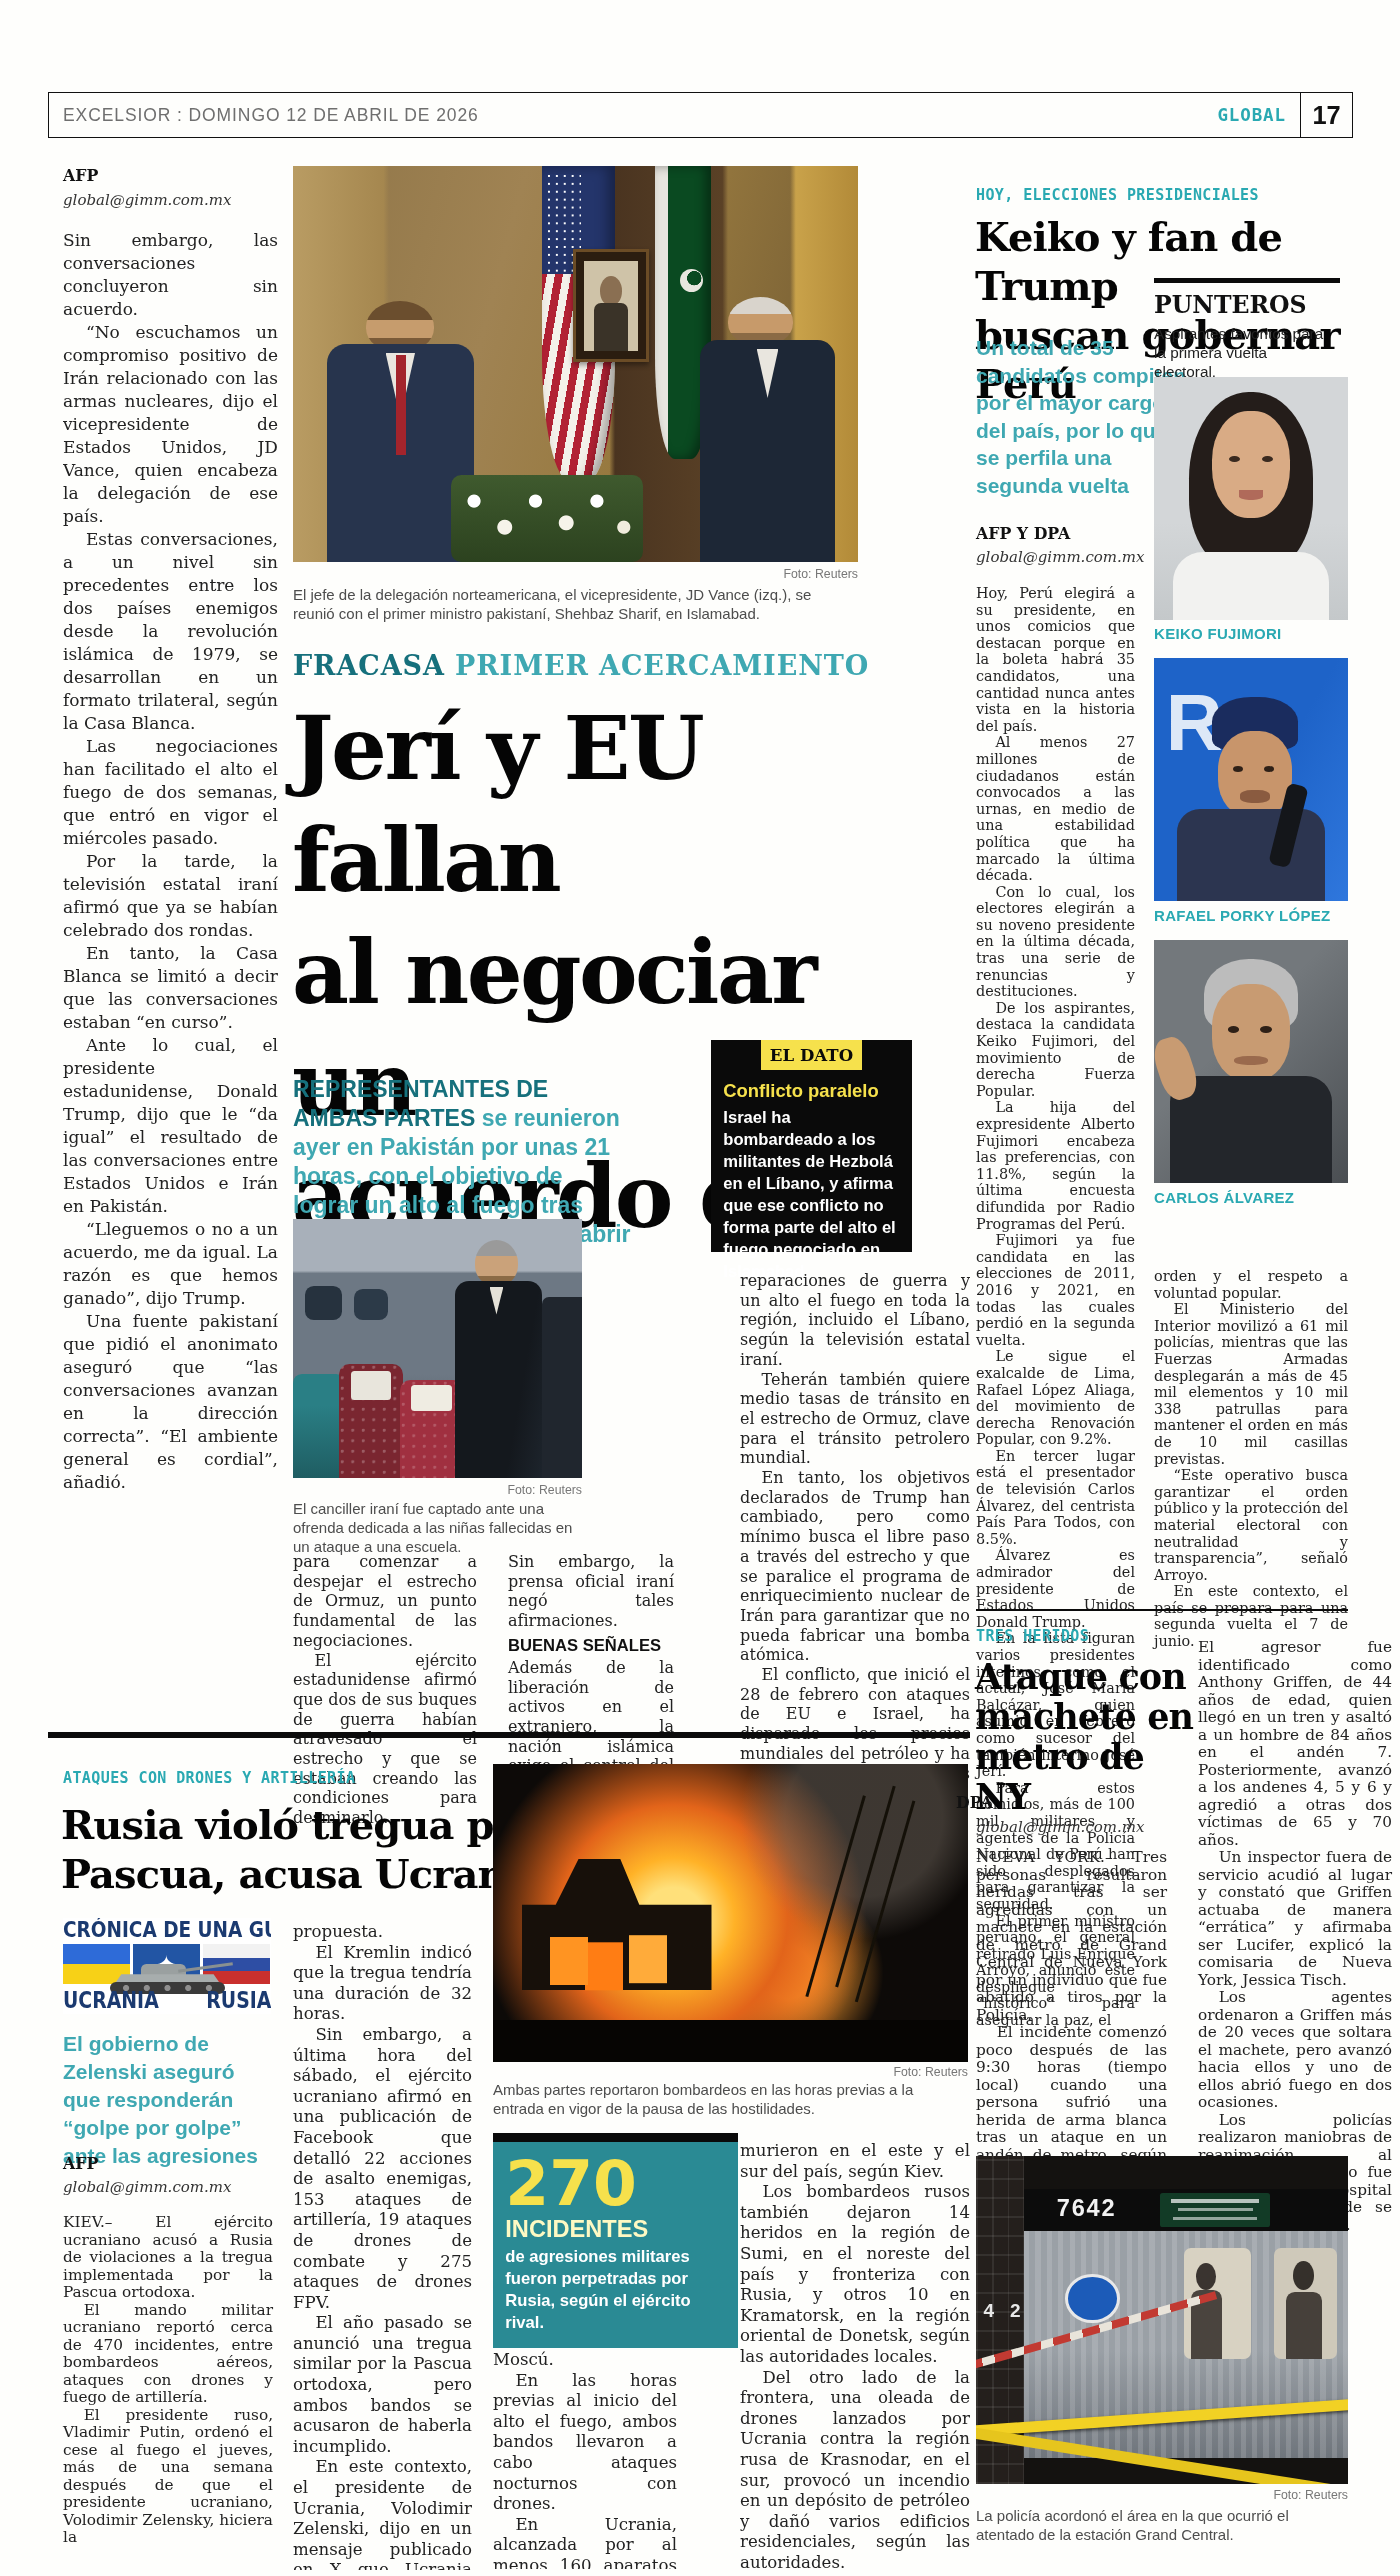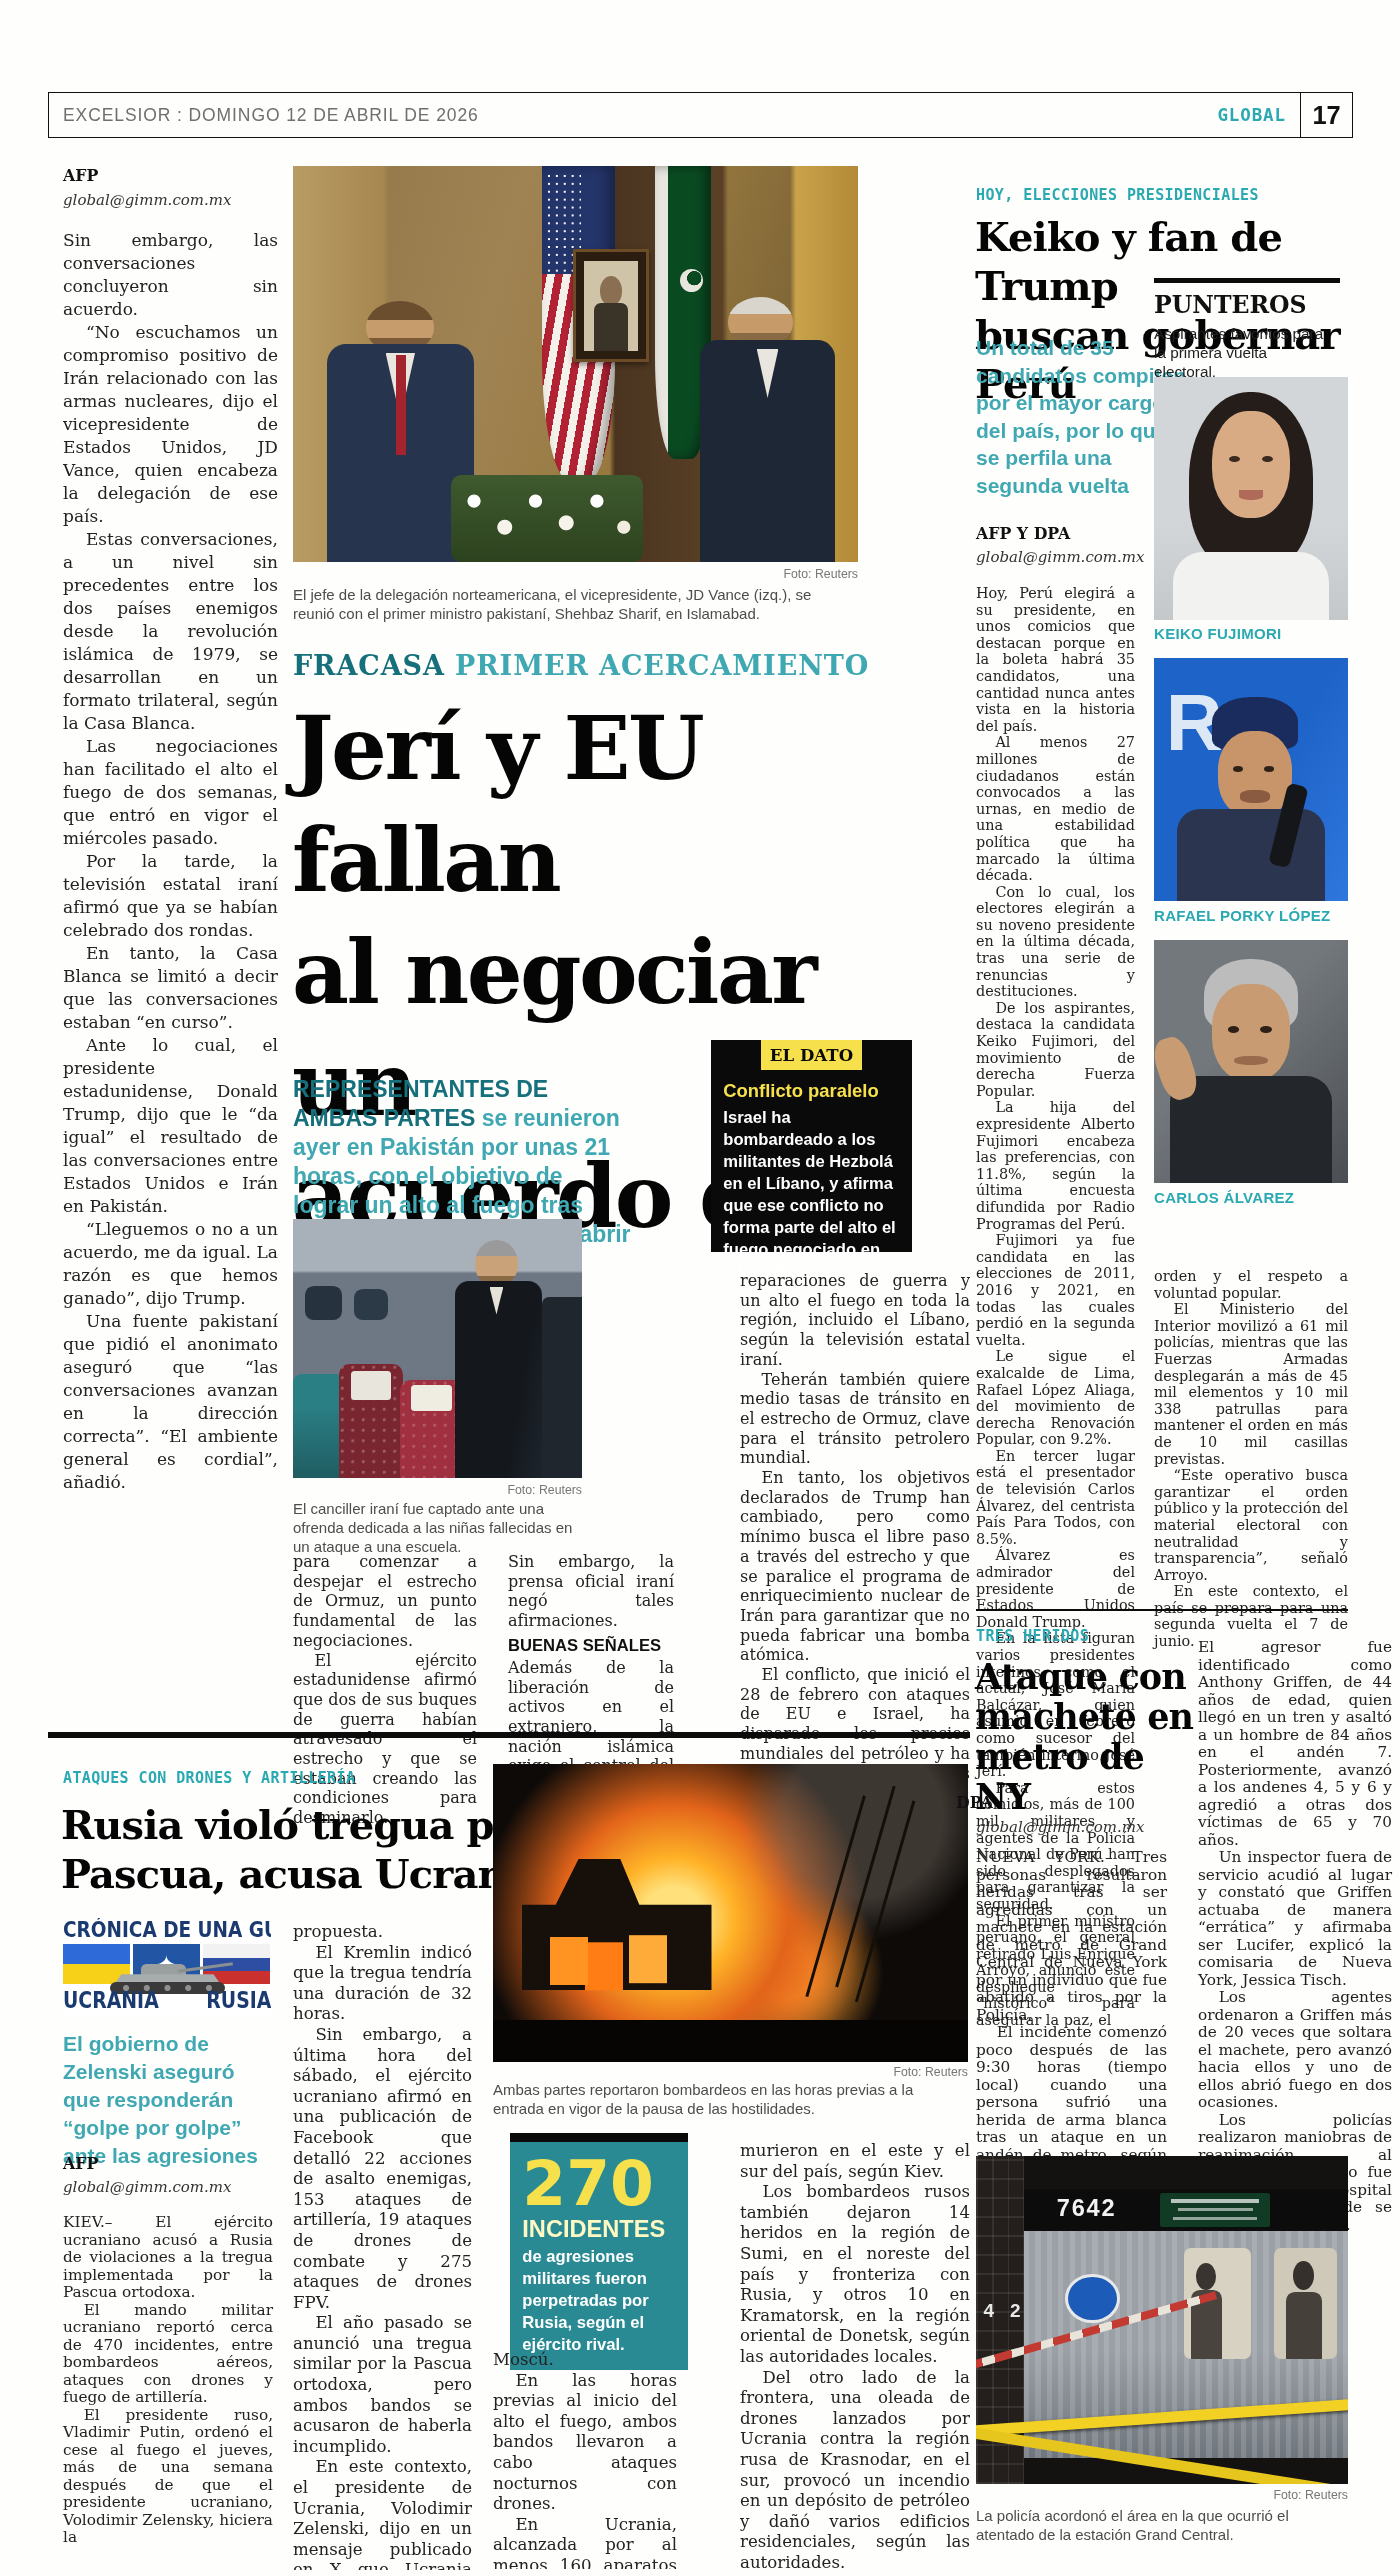--- a/index.html
+++ b/index.html
@@ -299,21 +299,21 @@
        radial-gradient(circle at 62% 70%,#ff9d2e 0 26px,rgba(0,0,0,0) 96px),
        #0d0a08;">
     <div style="left:6%;top:28%;width:40%;height:48%;background:#17100a;clip-path:polygon(0 100%,0 40%,18% 40%,30% 8%,52% 8%,62% 40%,100% 40%,100% 100%);"></div>
     <div style="left:12%;top:58%;width:8%;height:16%;background:#ff9422;box-shadow:35px 5.3px 0 #ff7d14,79px -1.8px 0 #ffab3a;"></div>
     <div style="left:78%;top:6%;width:2.6px;height:70%;background:#141008;transform:rotate(16deg);box-shadow:23px 8.8px 0 #141008,-26px 17.5px 0 #141008;"></div>
     <div style="left:0;top:86%;width:100%;height:14%;background:#060503;"></div>
   </div>
   <div class="abs credit" style="left:493px;top:2065px;width:475px;">Foto: Reuters</div>
   <div class="abs caption" style="left:493px;top:2080px;width:473px;">Ambas partes reportaron bombardeos en las horas previas a la entrada en vigor de la pausa de las hostilidades.</div>
 
-  <div class="abs" style="left:510px;top:2133px;width:178px;">
+  <div class="abs" style="left:493px;top:2133px;width:245px;">
     <div style="height:8.8px;background:#0a0a0a;"></div>
     <div style="background:#2a8a94;padding:8.8px 12.3px 14px 12.3px;">
       <div style="font-family:'DejaVu Sans',sans-serif;font-weight:bold;font-size:63px;line-height:65px;color:#f6e14c;">270</div>
       <div style="font-family:'Liberation Sans',sans-serif;font-weight:bold;font-size:23.6px;color:#fef9c3;">INCIDENTES</div>
       <div style="font-family:'Liberation Sans',sans-serif;font-weight:bold;font-size:16.6px;line-height:22px;color:#fff;margin-top:3px;">de agresiones militares fueron perpetradas por Rusia, según el ejército rival.</div>
     </div>
   </div>
   <div class="abs bodycol b-rus2" style="left:493px;top:2350px;width:184px;height:219px;overflow:hidden;">
       <p>Moscú.</p>
       <p>En las horas previas al inicio del alto el fuego, ambos bandos llevaron a cabo ataques nocturnos con drones.</p>

